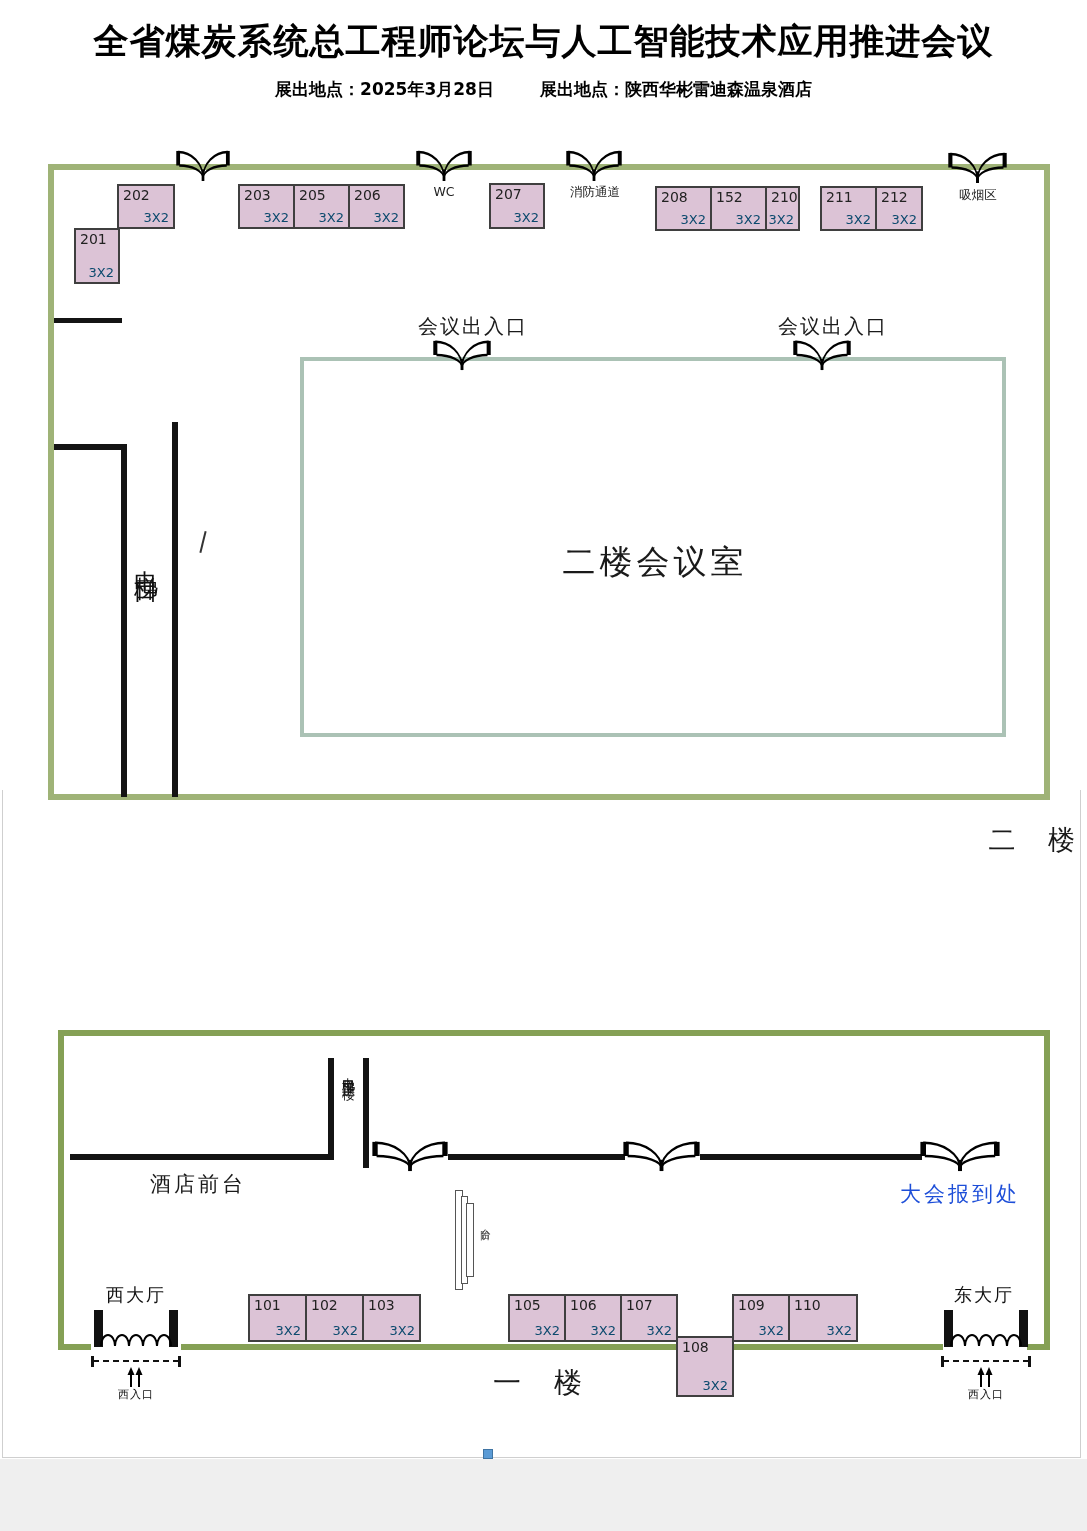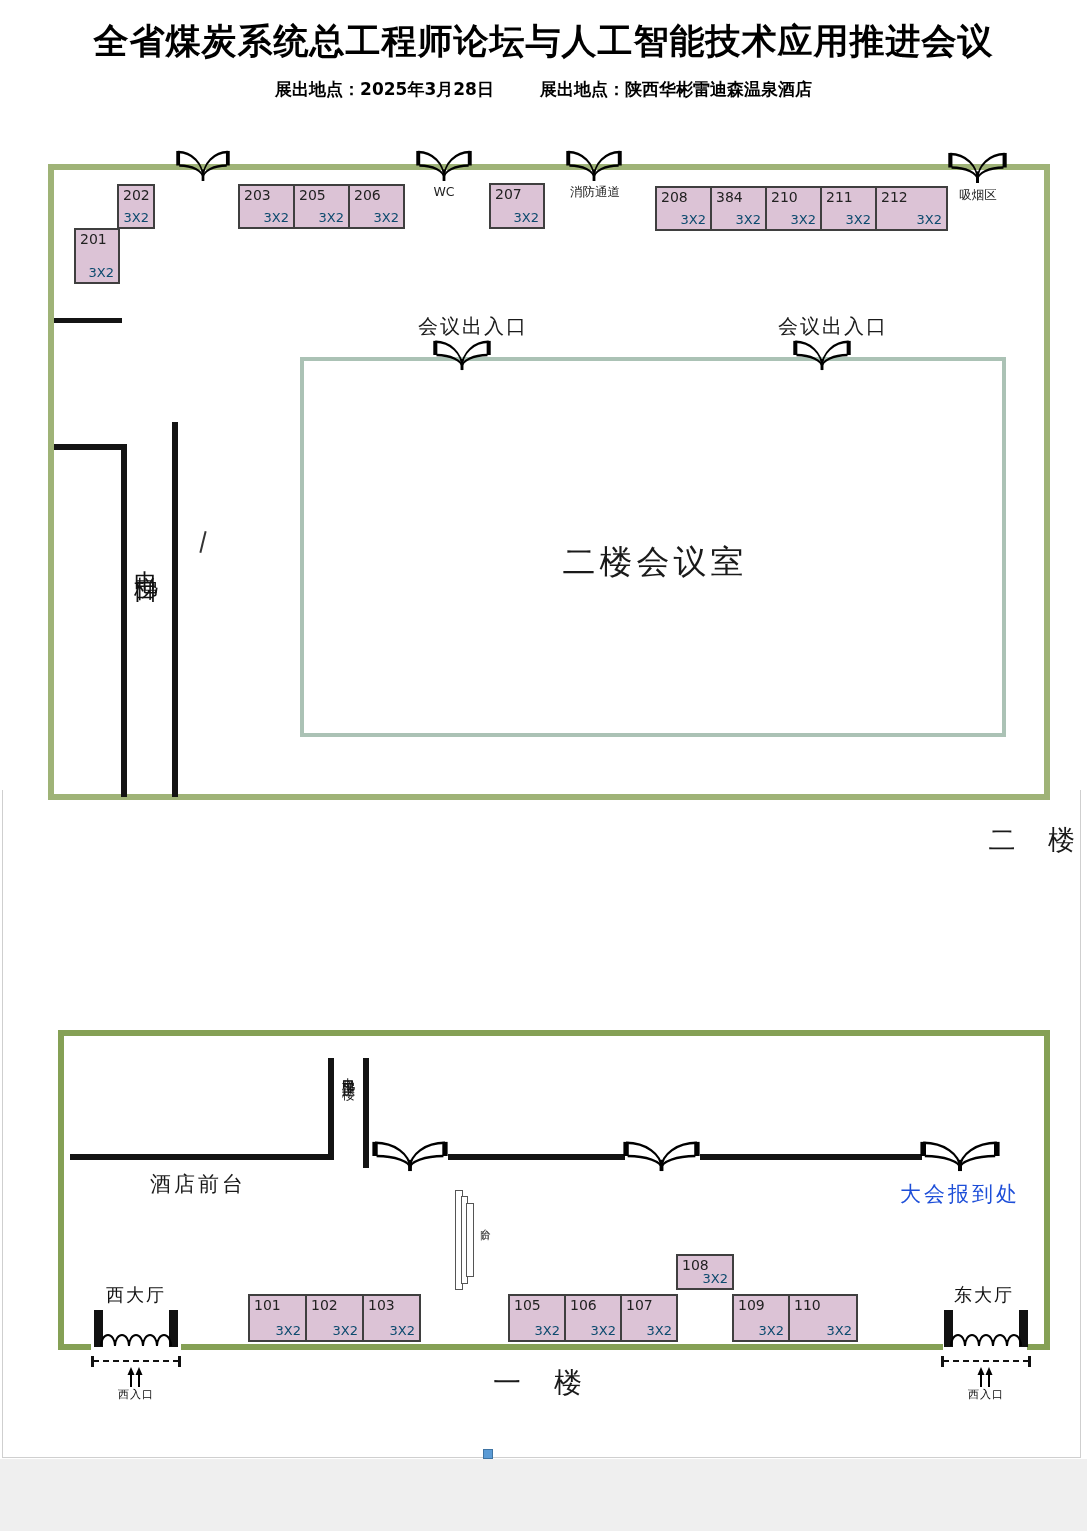--- a/index.html
+++ b/index.html
@@ -193,21 +193,21 @@
     <path d="M6,17 A44,13 0 0 1 50,30" stroke="#000" stroke-width="2.4" fill="none"></path>
     <path d="M94,17 A44,13 0 0 0 50,30" stroke="#000" stroke-width="2.4" fill="none"></path>
   </svg>
 </div>
 <div class="door-label" style="left:948px;top:187px;width:60px;">吸烟区</div>
 
 <div class="booth" style="left:74px;top:228px;width:46px;height:56px;">
   <span class="b-id">201</span>
   <span class="b-size">3X2</span>
 </div>
-<div class="booth" style="left:117px;top:184px;width:38px;height:45px;">
+<div class="booth" style="left:117px;top:184px;width:58px;height:45px;">
   <span class="b-id">202</span>
   <span class="b-size">3X2</span>
 </div>
 <div class="booth" style="left:238px;top:184px;width:57px;height:45px;">
   <span class="b-id">203</span>
   <span class="b-size">3X2</span>
 </div>
 <div class="booth" style="left:293px;top:184px;width:57px;height:45px;">
   <span class="b-id">205</span>
   <span class="b-size">3X2</span>
@@ -218,32 +218,32 @@
 </div>
 <div class="booth" style="left:489px;top:183px;width:56px;height:46px;">
   <span class="b-id">207</span>
   <span class="b-size">3X2</span>
 </div>
 <div class="booth" style="left:655px;top:186px;width:57px;height:45px;">
   <span class="b-id">208</span>
   <span class="b-size">3X2</span>
 </div>
 <div class="booth" style="left:710px;top:186px;width:57px;height:45px;">
-  <span class="b-id">384</span>
-  <span class="b-size">3X2</span>
-</div>
-<div class="booth" style="left:765px;top:186px;width:57px;height:45px;">
+  <span class="b-id">152</span>
+  <span class="b-size">3X2</span>
+</div>
+<div class="booth" style="left:765px;top:186px;width:35px;height:45px;">
   <span class="b-id">210</span>
   <span class="b-size">3X2</span>
 </div>
 <div class="booth" style="left:820px;top:186px;width:57px;height:45px;padding-left:48px;">
   <span class="b-id">211</span>
   <span class="b-size">3X2</span>
 </div>
-<div class="booth" style="left:875px;top:186px;width:73px;height:45px;">
+<div class="booth" style="left:875px;top:186px;width:48px;height:45px;">
   <span class="b-id">212</span>
   <span class="b-size">3X2</span>
 </div>
 
 <div class="abs wall" style="left:54px;top:318px;width:68px;height:5px;"></div>
 <div class="abs wall" style="left:54px;top:444px;width:73px;height:6px;"></div>
 <div class="abs wall" style="left:121px;top:444px;width:6px;height:353px;"></div>
 <div class="abs wall" style="left:172px;top:422px;width:6px;height:375px;"></div>
 <div class="vtext elev2">电梯口</div>
 <div class="abs stray-mark"></div>
@@ -360,21 +360,21 @@
   <span class="b-size">3X2</span>
 </div>
 <div class="booth" style="left:564px;top:1294px;width:58px;height:48px;">
   <span class="b-id">106</span>
   <span class="b-size">3X2</span>
 </div>
 <div class="booth" style="left:620px;top:1294px;width:58px;height:48px;">
   <span class="b-id">107</span>
   <span class="b-size">3X2</span>
 </div>
-<div class="booth" style="left:676px;top:1254px;width:58px;height:36px;">
+<div class="booth" style="left:676px;top:1336px;width:58px;height:61px;">
   <span class="b-id">108</span>
   <span class="b-size">3X2</span>
 </div>
 <div class="booth" style="left:732px;top:1294px;width:58px;height:48px;">
   <span class="b-id">109</span>
   <span class="b-size">3X2</span>
 </div>
 <div class="booth" style="left:788px;top:1294px;width:70px;height:48px;">
   <span class="b-id">110</span>
   <span class="b-size">3X2</span>

